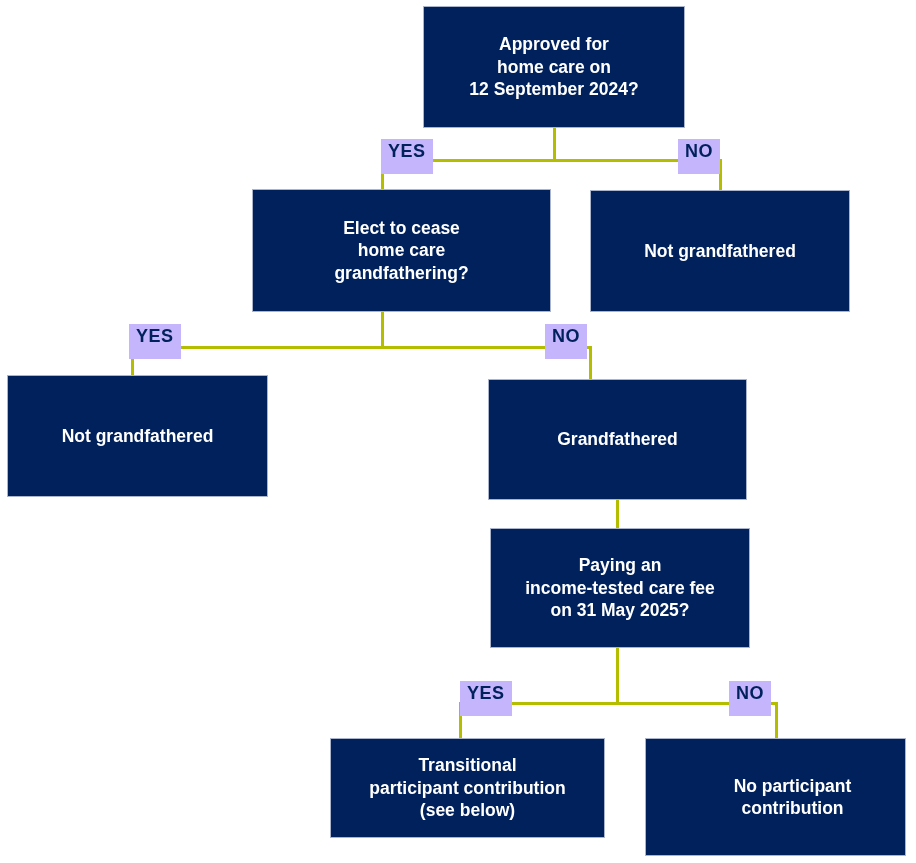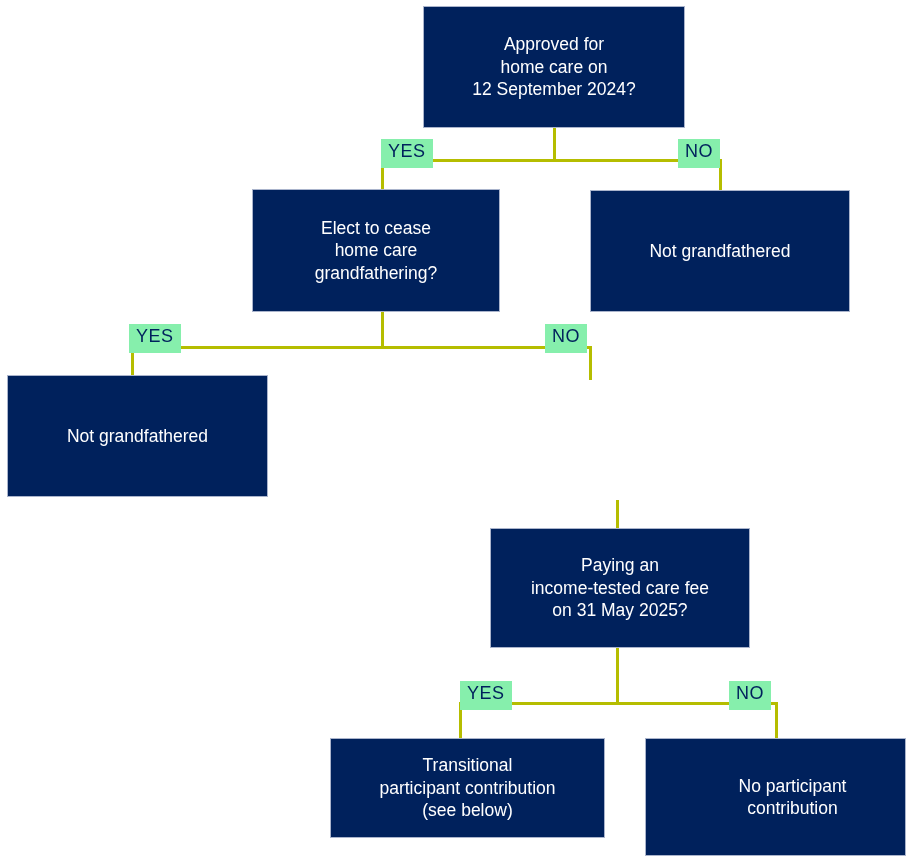--- a/index.html
+++ b/index.html
@@ -14,41 +14,41 @@
     height: 863px;
     background: #ffffff;
     overflow: hidden;
   }
   .node {
     position: absolute;
     background: #00215c;
     border: 1px solid #aab4cc;
     box-sizing: border-box;
     color: #ffffff;
-    font-weight: normal;
+    font-weight: bold;
     font-size: 17.5px;
     line-height: 1.28;
     text-align: center;
     display: flex;
     align-items: center;
     justify-content: center;
     white-space: pre-line;
   }
   .line {
     position: absolute;
     background: #b5bd00;
   }
   .tag {
     position: absolute;
-    background: #86efac;
+    background: #c4b5fd;
     color: #00215c;
-    font-weight: normal;
+    font-weight: bold;
     font-size: 18px;
     line-height: 1;
-    padding: 3px 7px 8px 7px;
+    padding: 3px 7px 14px 7px;
     display: inline-block;
     letter-spacing: 0.5px;
   }
 </style>
 </head>
 <body>
 
 <div class="canvas">
 
   <div class="line" style="left:553px; top:128px; width:3px; height:34px;"></div>
@@ -72,28 +72,29 @@
   <div class="tag" style="left:678px; top:139px;">NO</div>
   <div class="tag" style="left:129px; top:324px;">YES</div>
   <div class="tag" style="left:545px; top:324px;">NO</div>
   <div class="tag" style="left:460px; top:681px;">YES</div>
   <div class="tag" style="left:729px; top:681px;">NO</div>
 
   <div class="node" style="left:423px; top:6px; width:262px; height:122px;">Approved for
 home care on
 12 September 2024?</div>
 
-  <div class="node" style="left:252px; top:189px; width:248px; height:123px;">Elect to cease
+  <div class="node" style="left:252px; top:189px; width:299px; height:123px;">Elect to cease
 home care
 grandfathering?</div>
 
   <div class="node" style="left:590px; top:190px; width:260px; height:122px;">Not grandfathered</div>
 
   <div class="node" style="left:7px; top:375px; width:261px; height:122px;">Not grandfathered</div>
 
+  <div class="node" style="left:488px; top:379px; width:259px; height:121px;">Grandfathered</div>
 
   <div class="node" style="left:490px; top:528px; width:260px; height:120px;">Paying an
 income-tested care fee
 on 31 May 2025?</div>
 
   <div class="node" style="left:330px; top:738px; width:275px; height:100px;">Transitional
 participant contribution
 (see below)</div>
 
   <div class="node" style="left:645px; top:738px; width:261px; height:118px;padding-left:34px;">No participant

